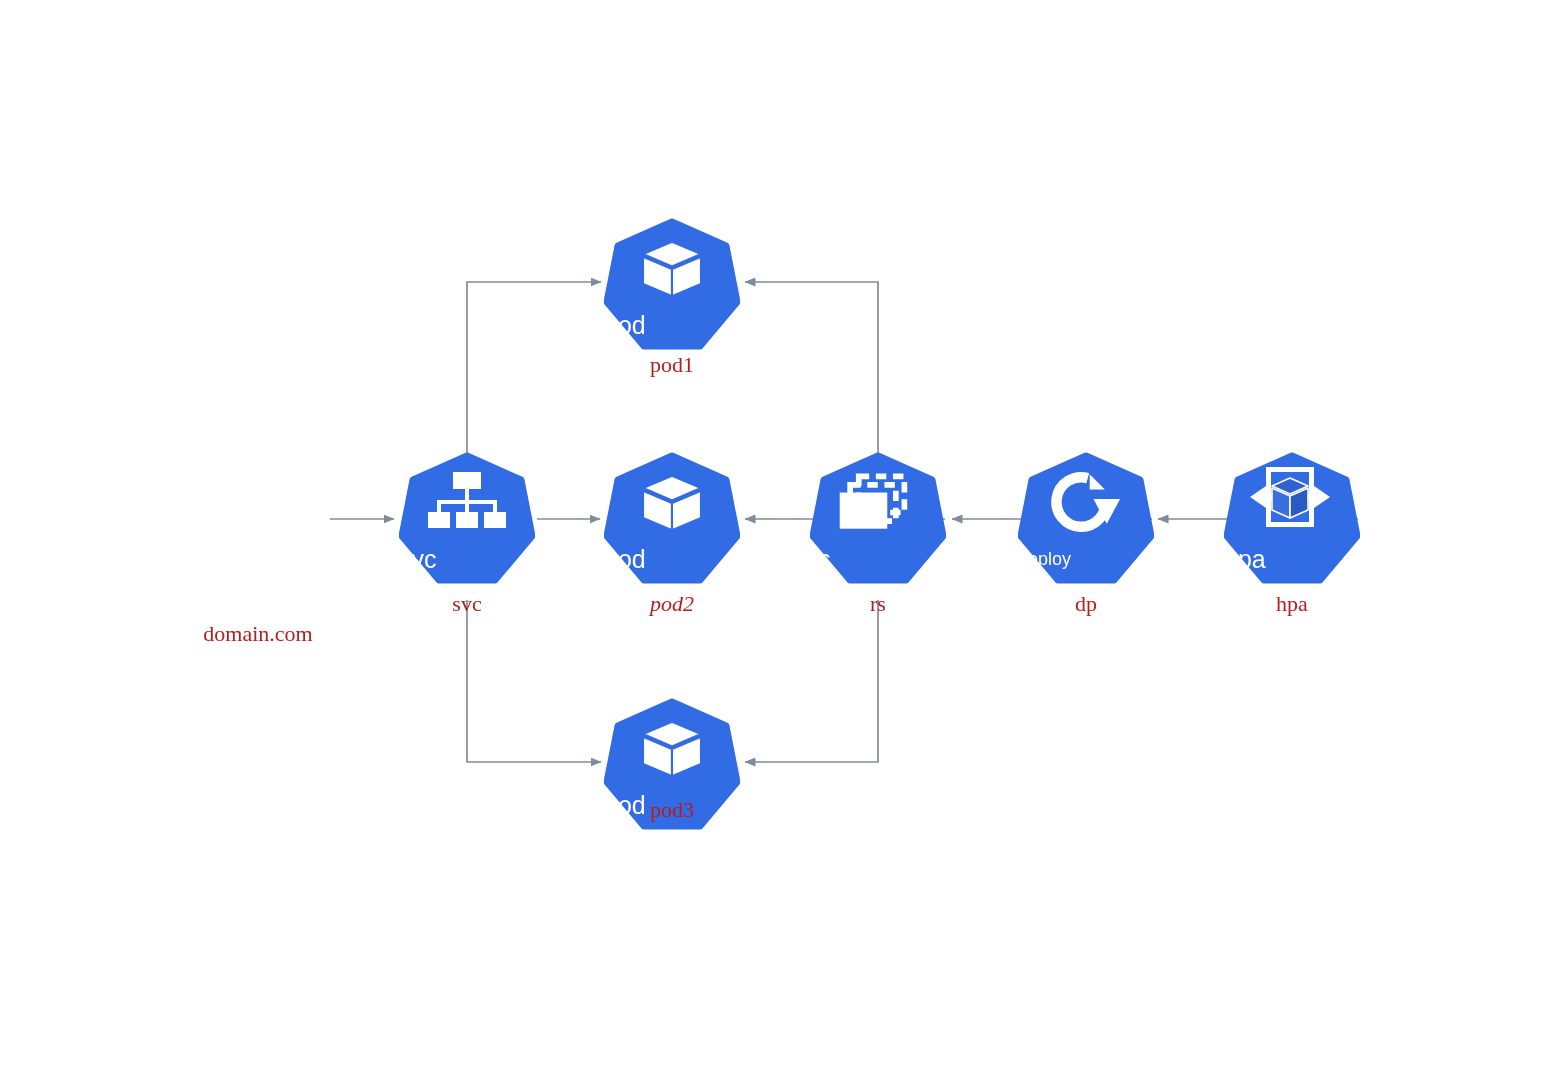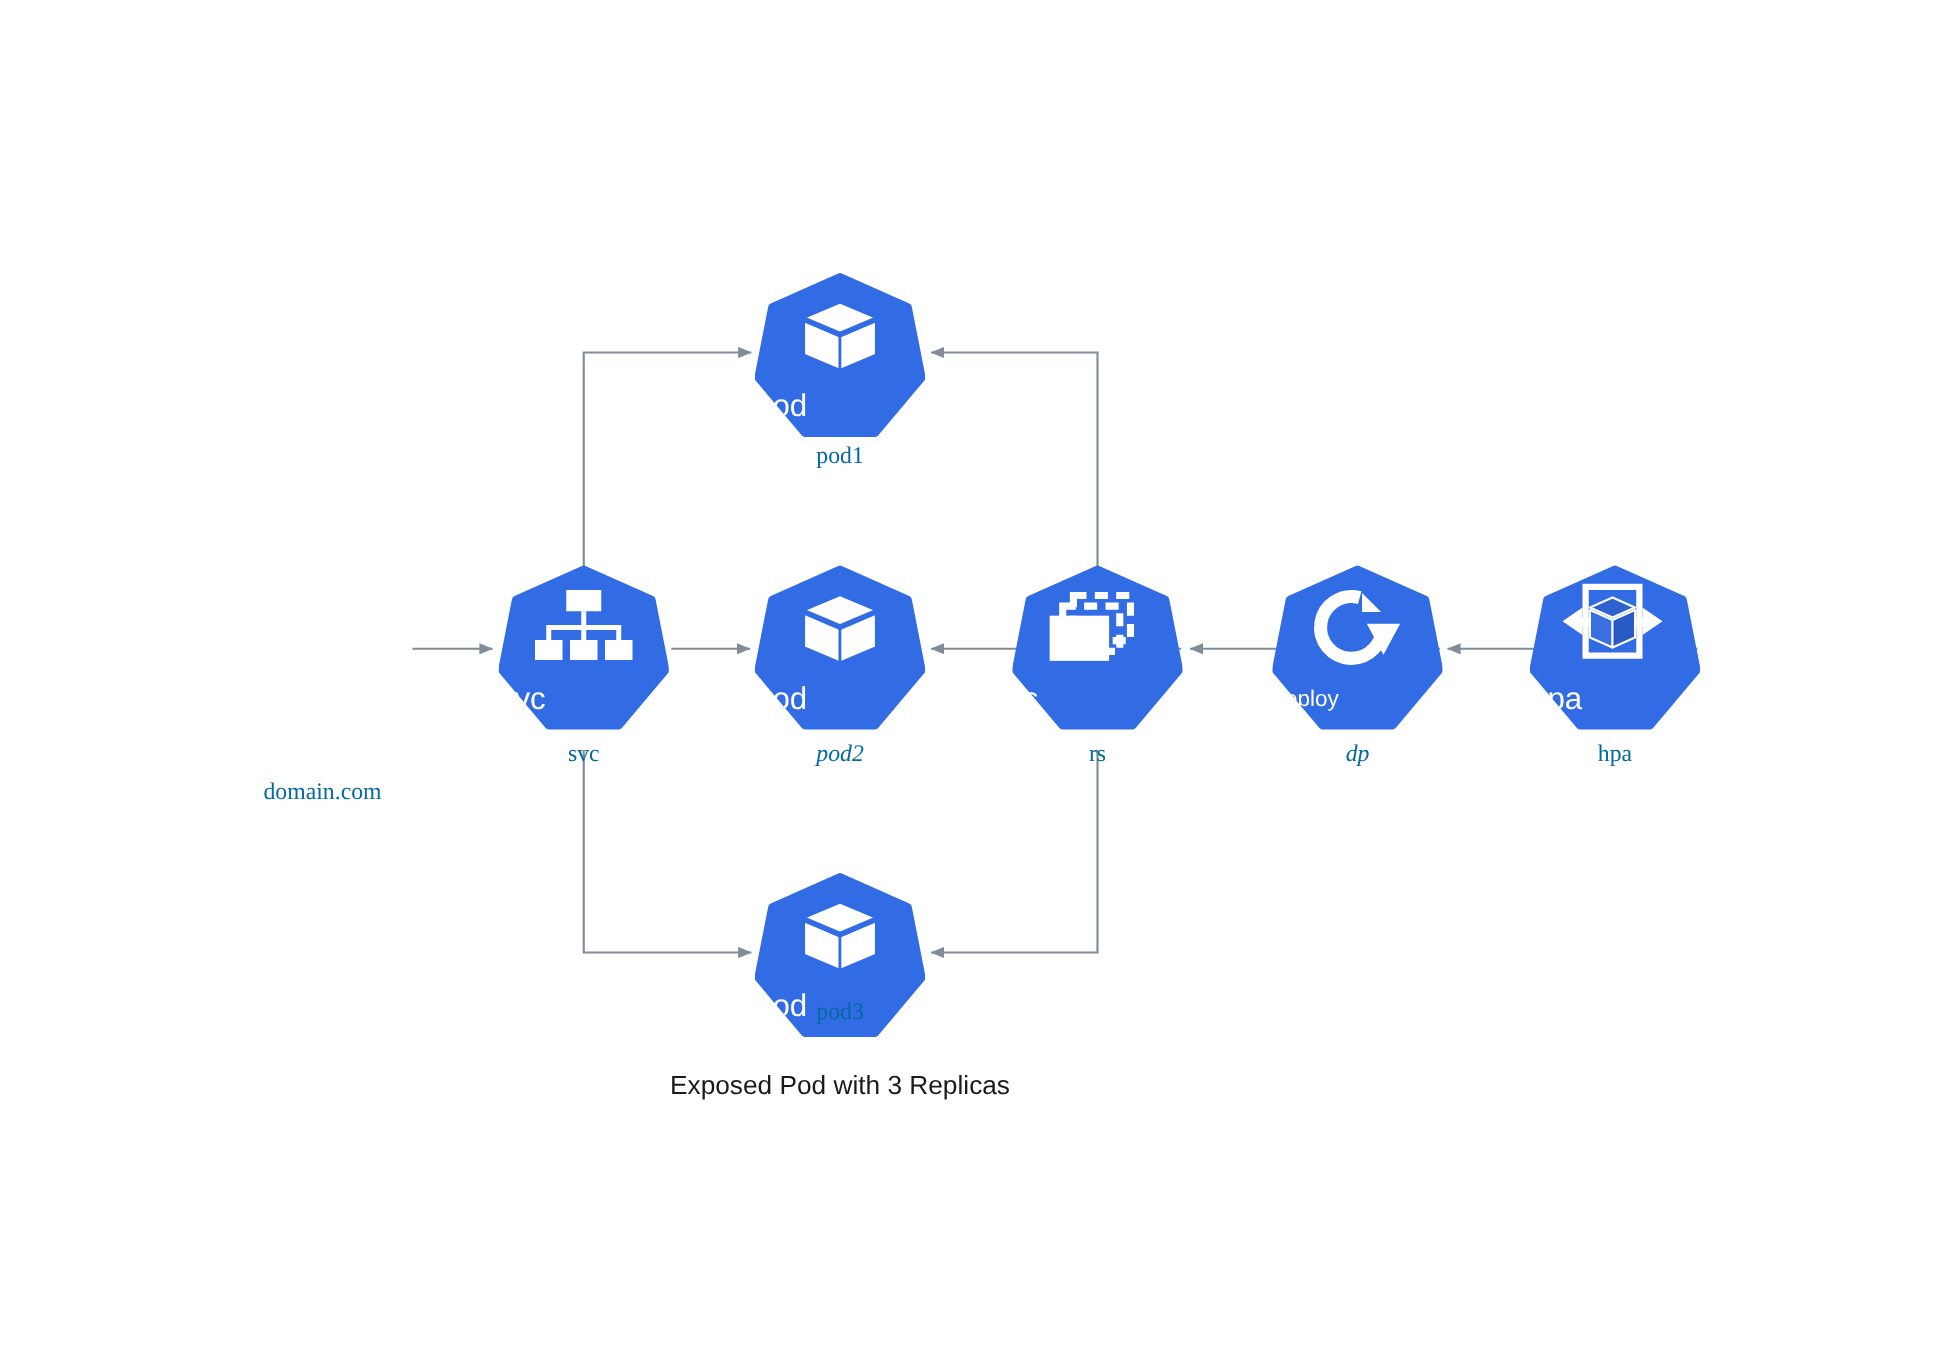--- a/index.html
+++ b/index.html
@@ -60,22 +60,22 @@
     left: 27px;
     top: 20px;
     width: 82px;
     height: 66px;
   }
   .caption {
     position: absolute;
     width: 220px;
     text-align: center;
     font-family: "Liberation Serif", serif;
-    font-size: 19px;
-    color: #0369a1;
+    font-size: 22px;
+    color: #b91c1c;
     line-height: 20px;
   }
   .figure-caption {
     position: absolute;
     width: 520px;
     text-align: center;
     font-family: "Liberation Sans", sans-serif;
     font-size: 21px;
     color: #1a1a1a;
     line-height: 24px;
@@ -207,21 +207,21 @@
     <svg class="hept" viewBox="0 0 136 136">
       <path fill="#326ce5" stroke="#326ce5" stroke-width="7" stroke-linejoin="round" d="M68,6 L122,30 L133,86 L96,130 L40,130 L3,86 L14,30 Z"></path>
     </svg>
     <svg class="glyph" viewBox="0 0 82 66" style="left:26px; width:78px; top:14px; height:72px;">
       <path fill="none" stroke="#ffffff" stroke-width="11" stroke-linecap="butt" d="M46,10 A26,26 0 1,0 65,33"></path>
       <path fill="#ffffff" d="M48,6 L48,22 L64,22 Z"></path>
       <path fill="#ffffff" d="M52,32 L80,32 L66,58 Z"></path>
     </svg>
     <div class="inner-label small">deploy</div>
   </div>
-  <div class="caption" style="left:976px; top:594px;font-style:italic;">dp</div>
+  <div class="caption" style="left:976px; top:594px;">dp</div>
 
   <div class="node" style="left:1224px; top:450px;">
     <svg class="hept" viewBox="0 0 136 136">
       <path fill="#326ce5" stroke="#326ce5" stroke-width="7" stroke-linejoin="round" d="M68,6 L122,30 L133,86 L96,130 L40,130 L3,86 L14,30 Z"></path>
     </svg>
     <svg class="glyph" viewBox="0 0 82 66" style="left:19px; width:88px; top:16px; height:66px;">
 
       <rect x="20" y="1" width="48" height="60" fill="#ffffff"></rect>
 
       <rect x="25" y="6" width="38" height="50" fill="#326ce5"></rect>
@@ -236,15 +236,14 @@
 
       <path fill="#ffffff" d="M68,31 L68,20 L84,31 L68,42 L68,31 L64,31 L64,31 Z"></path>
 
       <rect x="16" y="28" width="10" height="7" fill="#ffffff"></rect>
       <rect x="62" y="28" width="10" height="7" fill="#ffffff"></rect>
     </svg>
     <div class="inner-label">hpa</div>
   </div>
   <div class="caption" style="left:1182px; top:594px;">hpa</div>
 
-  <div class="figure-caption" style="left:412px; top:857px;">Exposed Pod with 3 Replicas</div>
 
 </div>
 
 </body></html>

